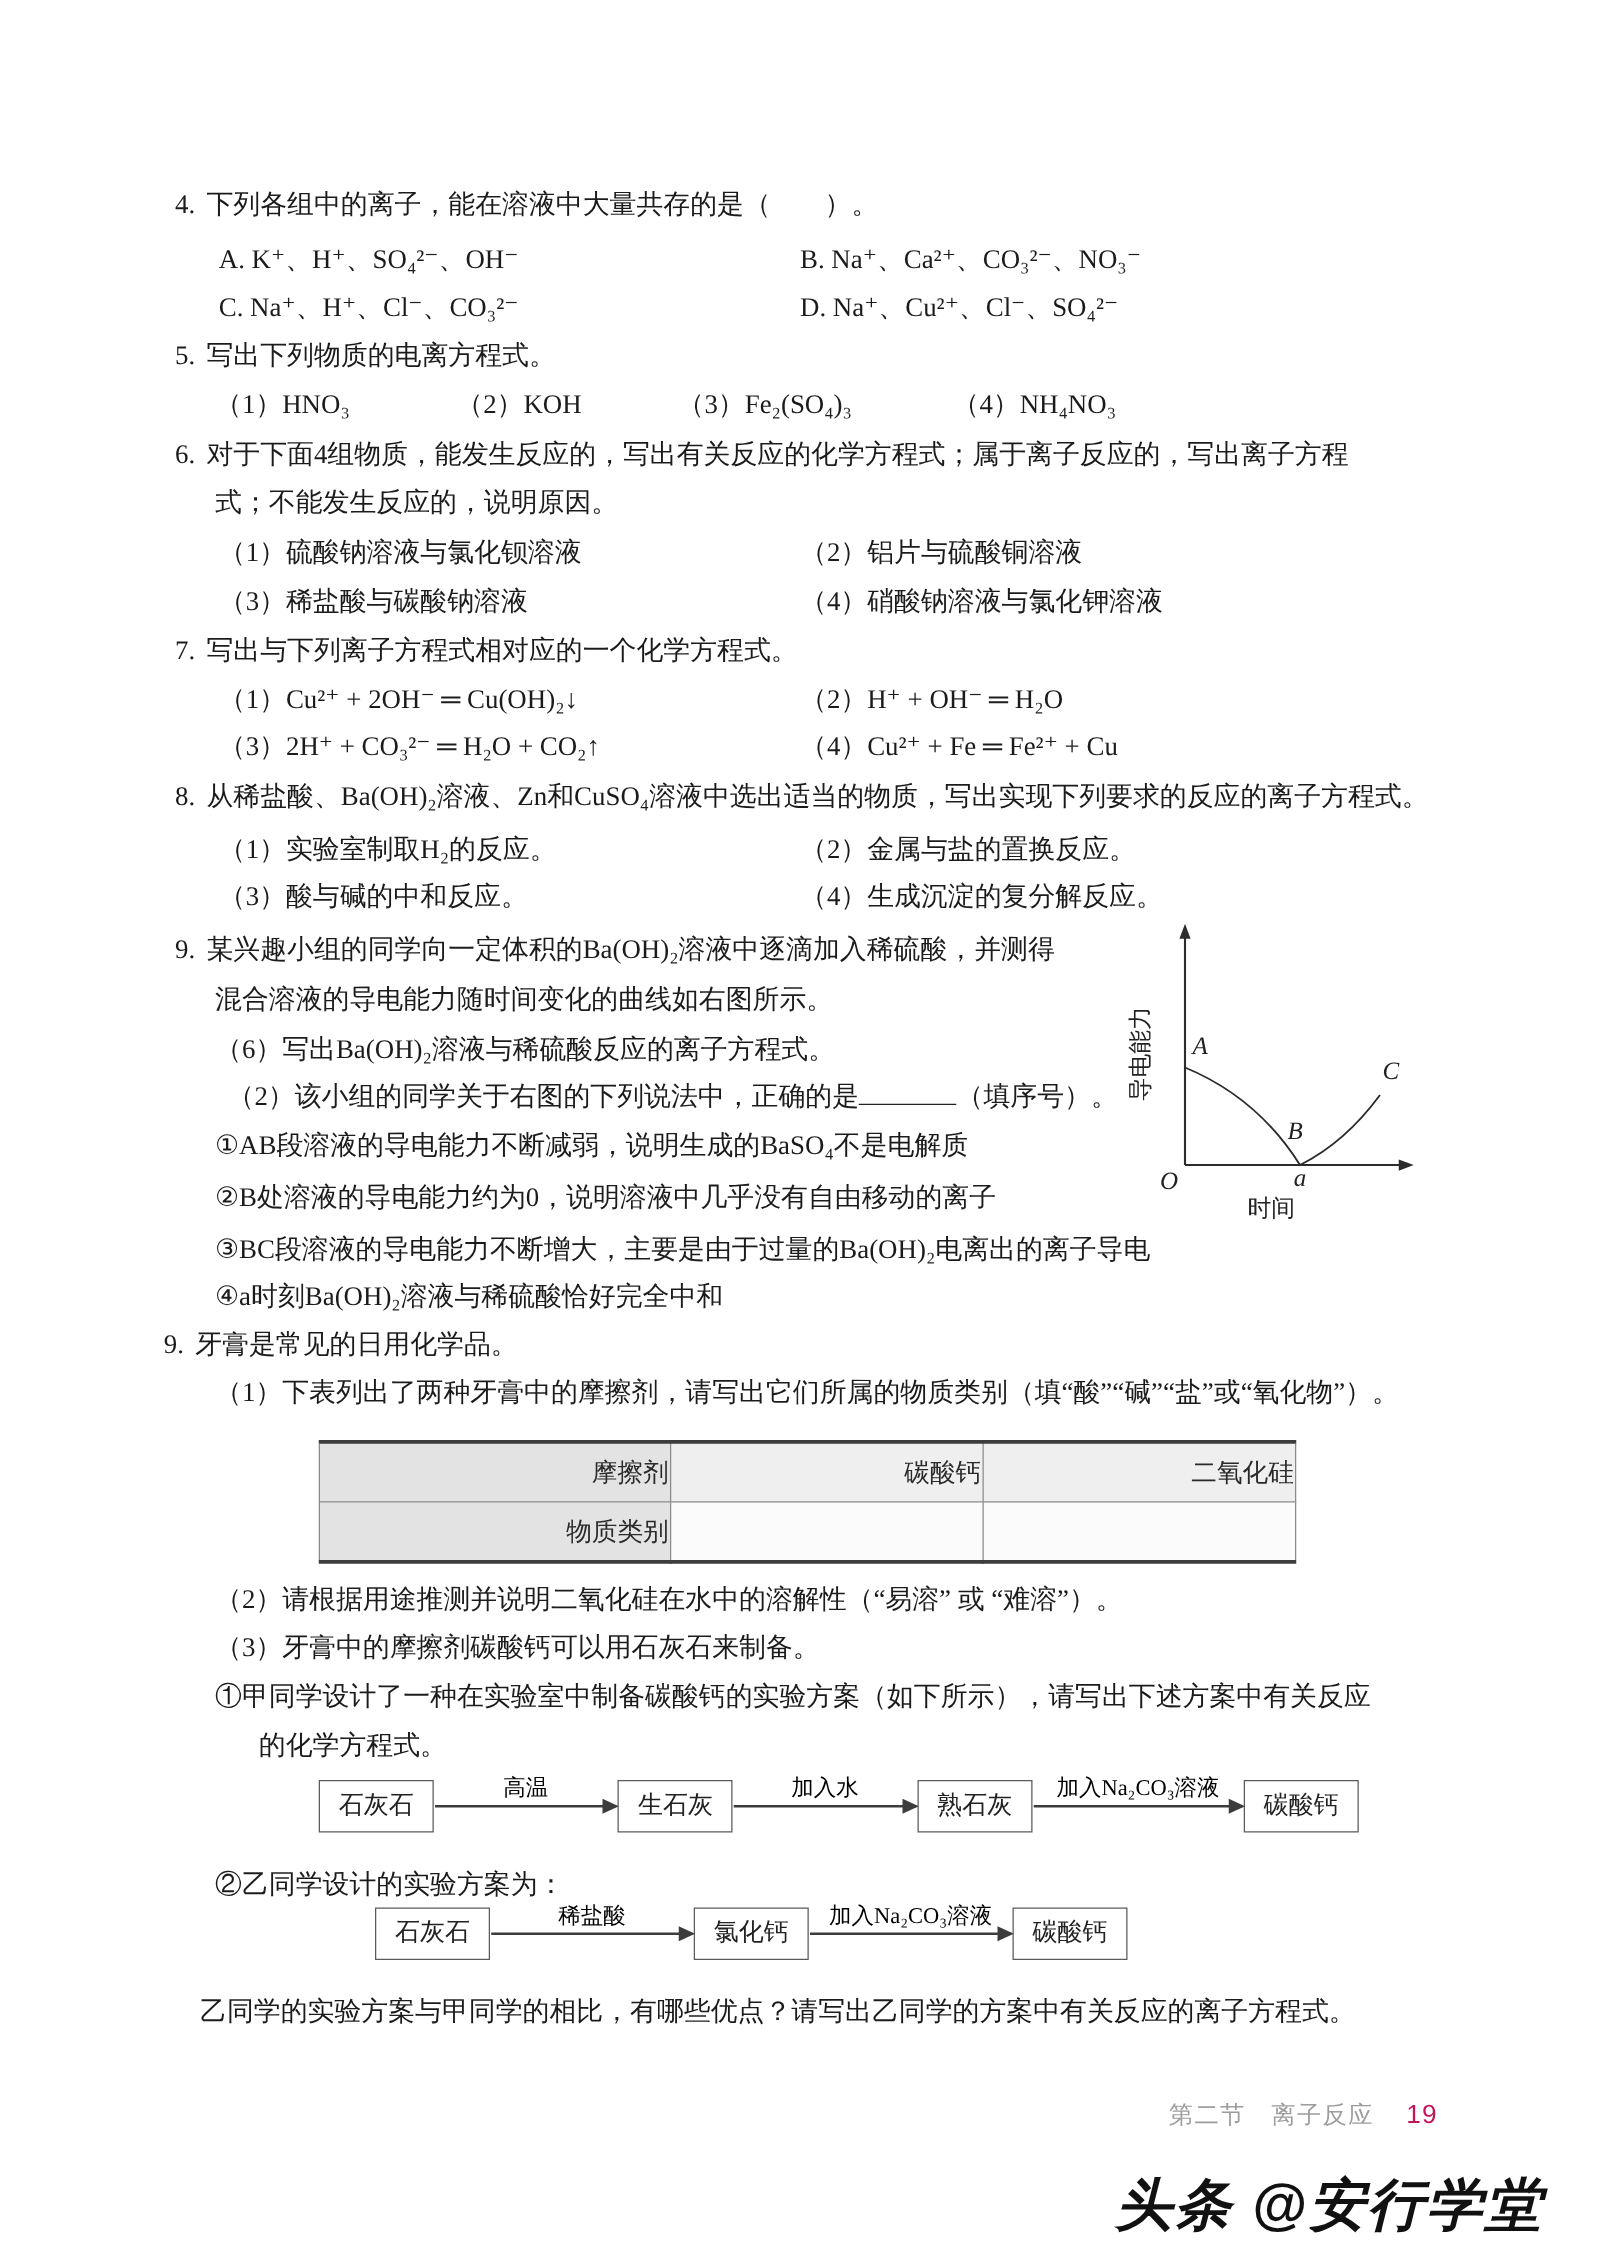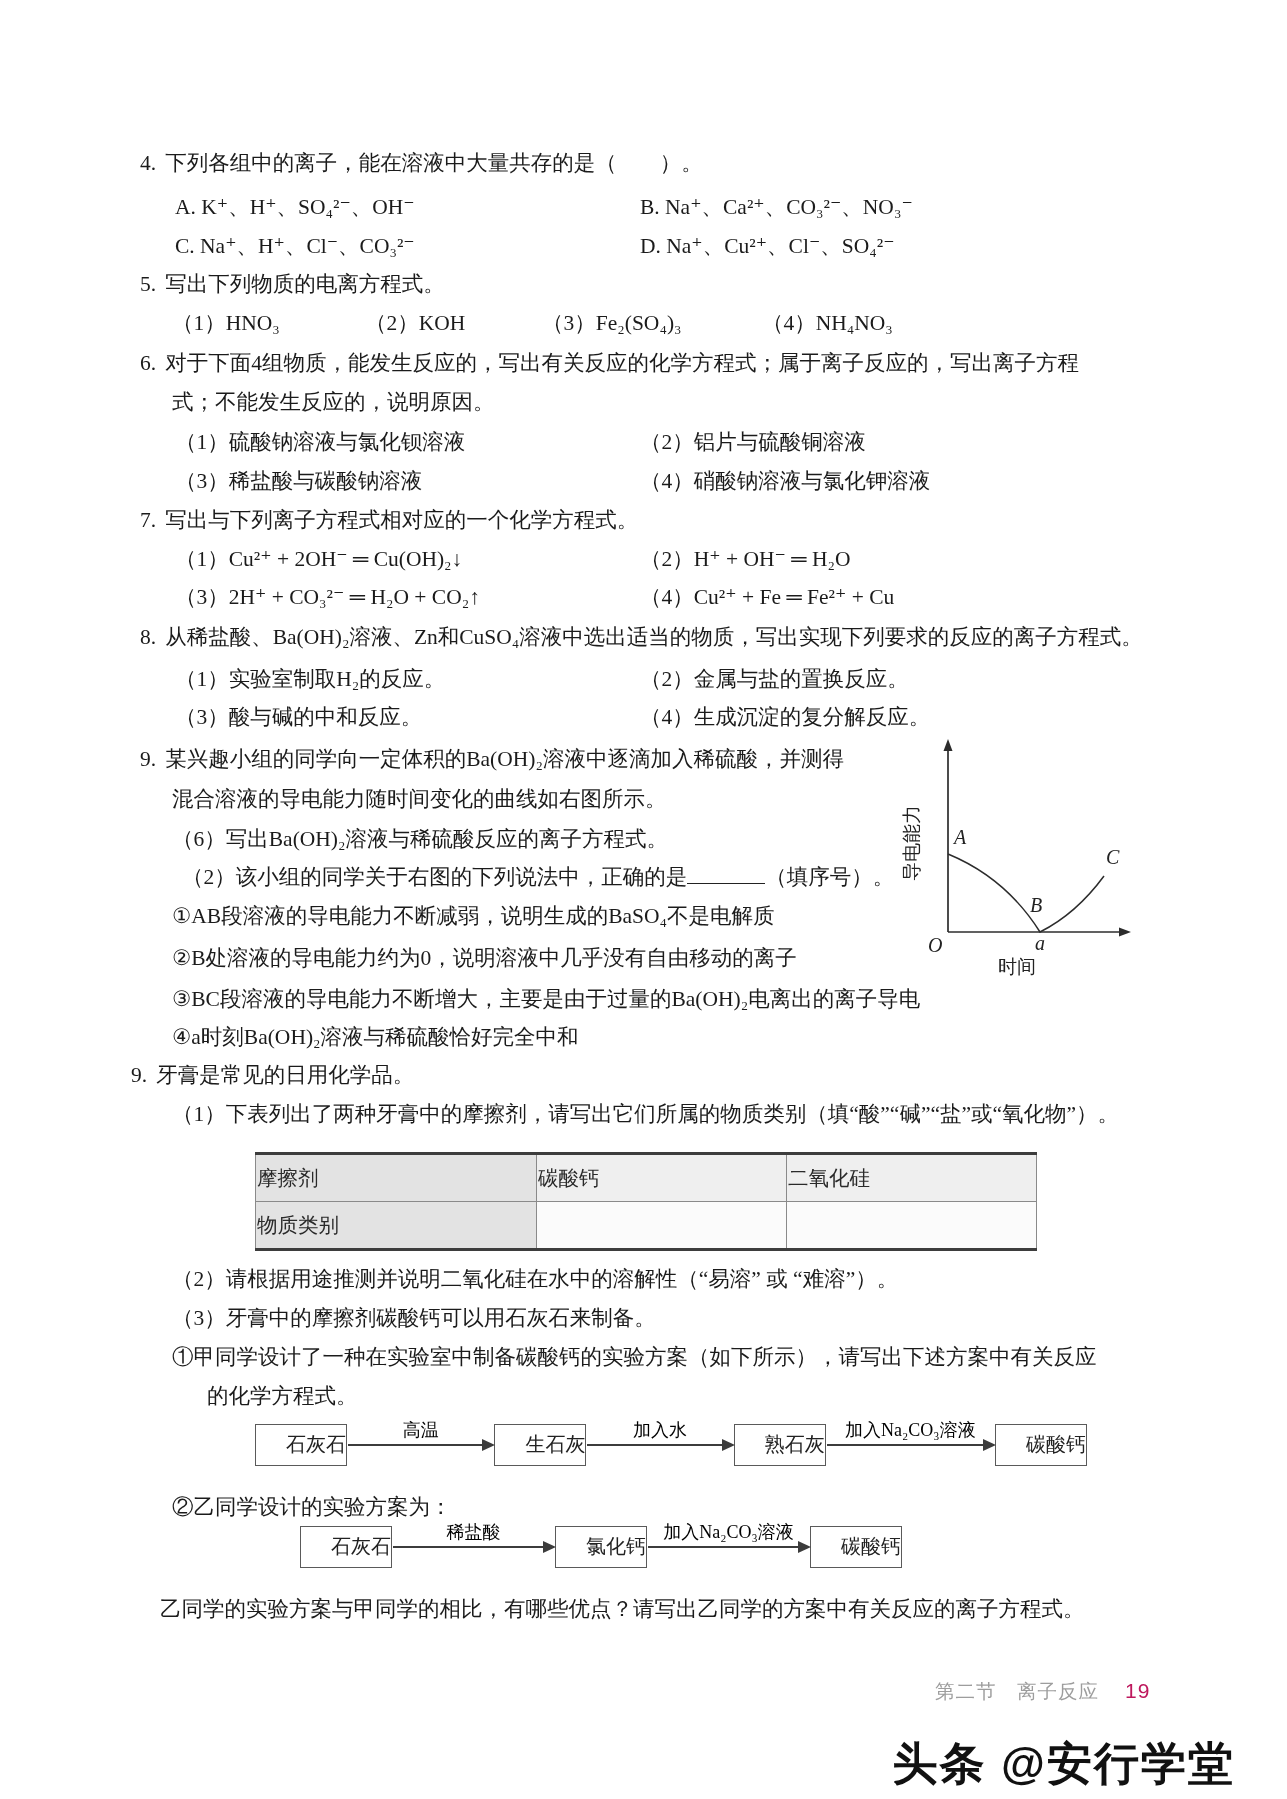--- a/index.html
+++ b/index.html
@@ -10,31 +10,31 @@
   }
   .line{position:absolute;white-space:nowrap;line-height:27px;}
   .qnum{display:inline-block;margin-right:9px;}
   .blank{display:inline-block;width:78px;border-bottom:1.6px solid #222;height:18px;vertical-align:baseline;}
   
   .abr-table{
     position:absolute;border-collapse:collapse;table-layout:fixed;
     border-top:3px solid #3d3d3d;border-bottom:3px solid #3d3d3d;
   }
   .abr-table td{
-    border:1px solid #8a8a8a;height:44px;text-align:left;
+    border:1px solid #8a8a8a;height:44px;text-align:right;
     font-size:20.5px;color:#2a2a2a;background:#fbfbfb;
   }
   .abr-table td.hd{background:#e3e3e3;}
   .abr-table tr:first-child td{background:#efefef;}
   .abr-table tr:first-child td.hd{background:#e3e3e3;}
   
   .flow{position:absolute;display:flex;align-items:center;}
   .fbox{
     box-sizing:border-box;width:92px;flex:0 0 92px;height:42px;line-height:39px;
-    border:1.4px solid #5a5a5a;text-align:right;font-size:20px;background:#fff;color:#222;
+    border:1.4px solid #5a5a5a;text-align:center;font-size:20px;background:#fff;color:#222;
   }
   .farrow{position:relative;height:0;border-top:2px solid #3c3c3c;align-self:center;margin:0 1px;}
   .farrow::after{
     content:"";position:absolute;right:-2px;top:-7px;width:0;height:0;
     border-left:13px solid #3c3c3c;border-top:6px solid transparent;border-bottom:6px solid transparent;
   }
   .flabel{
     position:absolute;left:50%;bottom:4px;transform:translateX(-50%);
     font-size:18px;white-space:nowrap;color:#000000;
   }
@@ -44,20 +44,21 @@
   .graph .glab{position:absolute;font-size:19px;color:#222;}
   .graph .it{font-style:italic;font-family:"Liberation Serif","DejaVu Serif",serif;font-size:20px;}
   .graph .ylab{left:-24px;top:94px;width:100px;text-align:center;transform:rotate(-90deg);}
   
   .footer{position:absolute;left:935px;top:1678px;color:#9d9d9d;font-size:19.5px;letter-spacing:1px;white-space:nowrap;}
   .footer .pg{margin-left:26px;font-family:"Liberation Sans","DejaVu Sans",sans-serif;font-size:21px;color:#be185d;}
   .watermark{
     position:absolute;right:52px;top:1734px;font-size:45px;font-weight:bold;color:#111;
     font-family:"Liberation Sans","DejaVu Sans",sans-serif;letter-spacing:2px;white-space:nowrap;
     text-shadow:3px 3px 0 #fff,-3px -3px 0 #fff,3px -3px 0 #fff,-3px 3px 0 #fff,0 3px 0 #fff,3px 0 0 #fff;
+    font-style:italic;
   }
 </style>
 </head>
 <body>
 
 <div class="page">
 
   <div class="line" style="left:140px;top:150px"><span class="qnum">4.</span><span>下列各组中的离子，能在溶液中大量共存的是（　　）。</span></div>
   <div class="line" style="left:175px;top:194px">A. K⁺、H⁺、SO₄²⁻、OH⁻</div>
   <div class="line" style="left:640px;top:194px">B. Na⁺、Ca²⁺、CO₃²⁻、NO₃⁻</div>

